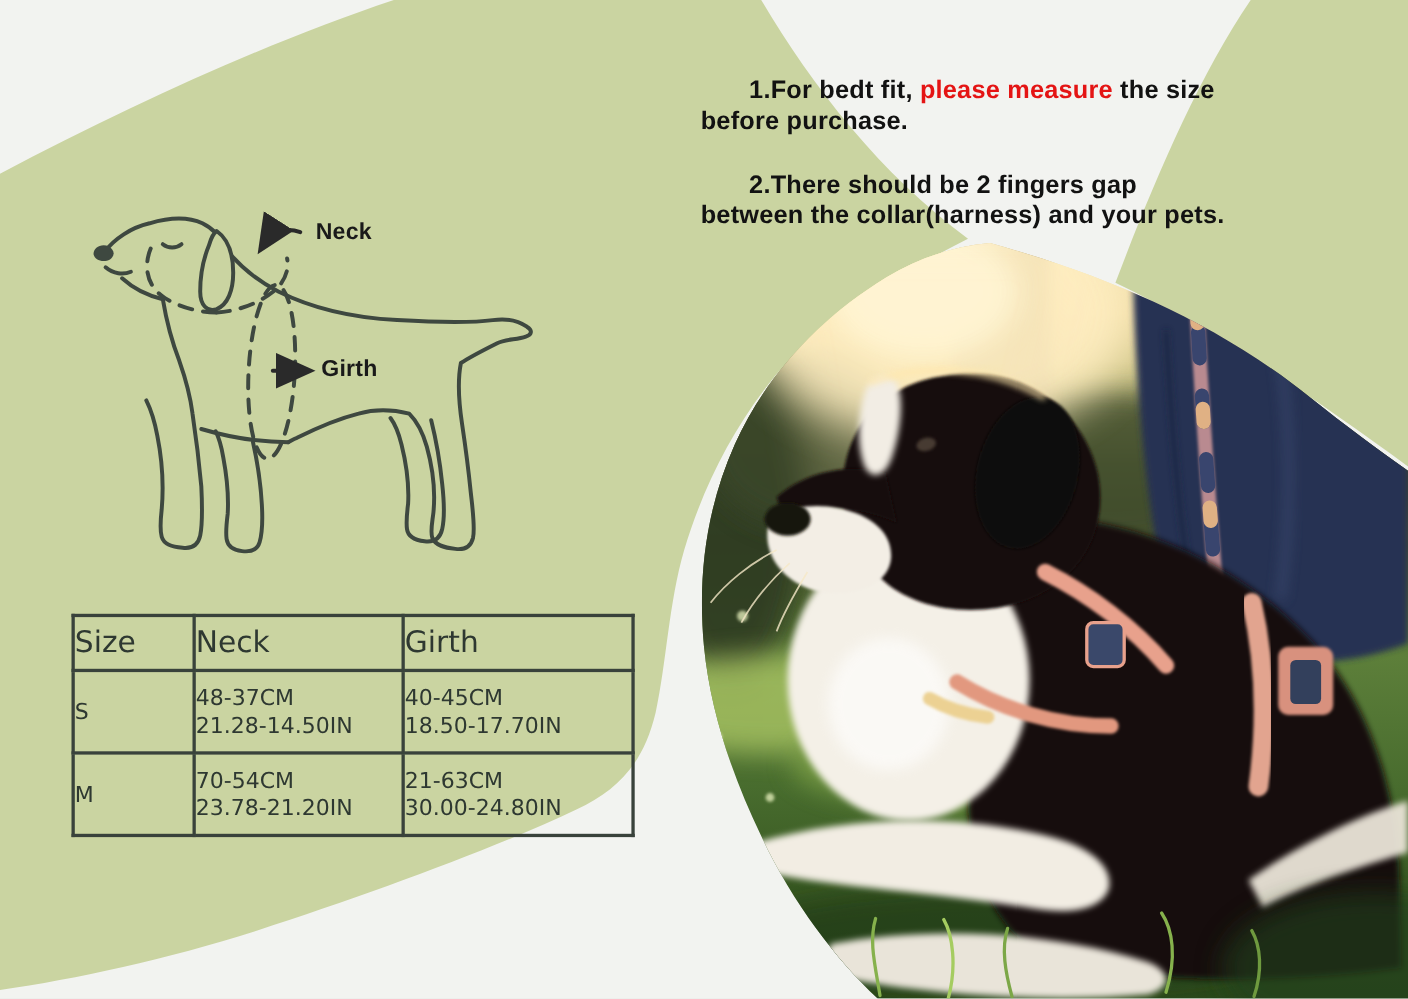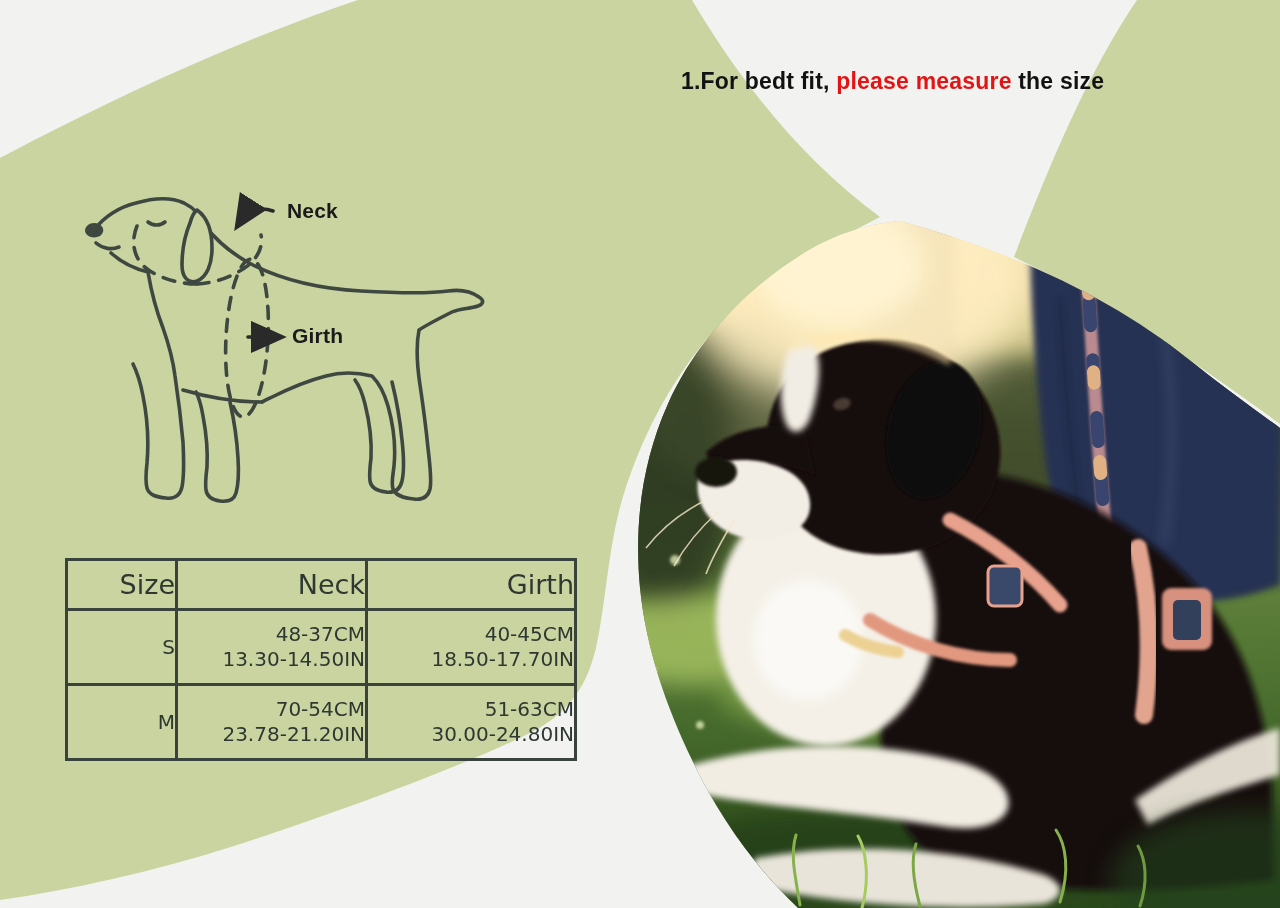--- a/index.html
+++ b/index.html
@@ -16,21 +16,21 @@
   
   .instructions{position:absolute;left:637px;top:47px;width:588px;
                 font-weight:700;font-size:23px;line-height:28px;color:#121212;
                 letter-spacing:.2px;margin-top:20px;}
   .instructions p{margin:0 0 30px 0;text-indent:44px;}
   .red{color:#e41414;}
 
   
   table.size{position:absolute;left:65px;top:558px;width:509px;border-collapse:collapse;
              table-layout:fixed;font-family:"DejaVu Sans",sans-serif;color:#2e3831;}
-  table.size th,table.size td{border:3px solid #39423b;text-align:right;vertical-align:middle;padding:0;}
+  table.size th,table.size td{border:3px solid #39423b;text-align:left;vertical-align:middle;padding:0;}
   table.size th{height:47px;font-size:27px;font-weight:400;}
   table.size td{height:72px;font-size:20px;line-height:25px;font-weight:400;}
   td.size-letter{font-size:23px;}
 </style>
 </head>
 <body>
 
 <div class="canvas">
 
   <svg class="scene" width="1280" height="908" viewBox="0 0 1280 908">
@@ -224,44 +224,44 @@
 
       <path d="M 273,211 C 259,206 247,211 240,222" stroke="#2a2a2a" marker-end="url(#arrowHead)"></path>
       <path d="M 248,337 L 276,337" stroke="#2a2a2a" marker-end="url(#arrowHead)"></path>
     </g>
   </svg>
 
   <span class="label label-neck">Neck</span>
   <span class="label label-girth">Girth</span>
 
   <div class="instructions">
-    <p><span>1.For bedt fit, </span><span class="red">please measure</span><span> the size</span><br></p>
-    <p><br></p>
+    <p><span>1.For bedt fit, </span><span class="red">please measure</span><span> the size</span><br><span>before purchase.</span></p>
+    <p><span>2.There should be 2 fingers gap</span><br><span>between the collar(harness) and your pets.</span></p>
   </div>
 
   <table class="size">
     <colgroup>
         <col style="width:110px">
         <col style="width:190px">
         <col style="width:209px">
       </colgroup>
     <thead>
       <tr>
         <th>Size</th>
         <th>Neck</th>
         <th>Girth</th>
       </tr>
     </thead>
     <tbody>
       <tr>
         <td class="size-letter">S</td>
-        <td><span>48-37CM</span><br><span>13.30-14.50IN</span></td>
+        <td><span>48-37CM</span><br><span>21.28-14.50IN</span></td>
         <td><span>40-45CM</span><br><span>18.50-17.70IN</span></td>
       </tr>
       <tr>
         <td class="size-letter">M</td>
         <td><span>70-54CM</span><br><span>23.78-21.20IN</span></td>
-        <td><span>51-63CM</span><br><span>30.00-24.80IN</span></td>
+        <td><span>21-63CM</span><br><span>30.00-24.80IN</span></td>
       </tr>
     </tbody>
   </table>
 
 </div>
 
 </body></html>

